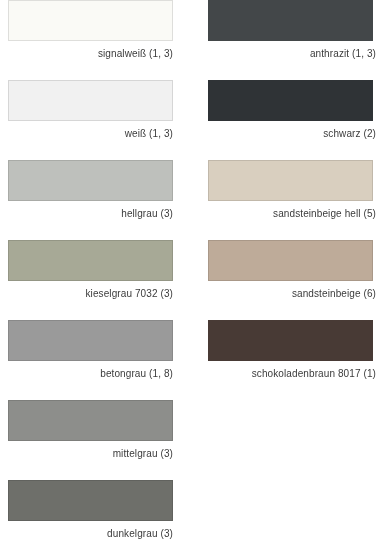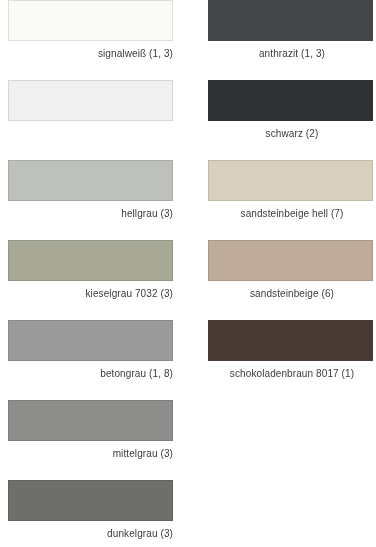--- a/index.html
+++ b/index.html
@@ -53,36 +53,37 @@
     display: block;
     width: 165px;
     margin-top: 7px;
     font-size: 10px;
     line-height: 12px;
     color: #3b3b3b;
     letter-spacing: 0.01em;
     white-space: nowrap;
   }
   .align-right .swatch-label { text-align: right; }
-  .align-left  .swatch-label { text-align: center; }
+  .align-left  .swatch-label { text-align: right; }
 
   
   .column-right .swatch-label { width: 168px; }
 </style>
 </head>
 <body>
 
 <div class="palette">
   <div class="column column-left align-right">
       <div class="swatch-item">
         <span class="swatch-chip" style="background-color: rgb(250, 250, 246);"></span>
         <span class="swatch-label">signalweiß (1, 3)</span>
       </div>
       <div class="swatch-item">
         <span class="swatch-chip" style="background-color: rgb(241, 241, 241);"></span>
+        <span class="swatch-label">weiß (1, 3)</span>
       </div>
       <div class="swatch-item">
         <span class="swatch-chip" style="background-color: rgb(190, 192, 188);"></span>
         <span class="swatch-label">hellgrau (3)</span>
       </div>
       <div class="swatch-item">
         <span class="swatch-chip" style="background-color: rgb(167, 169, 150);"></span>
         <span class="swatch-label">kieselgrau 7032 (3)</span>
       </div>
       <div class="swatch-item">
@@ -102,21 +103,21 @@
       <div class="swatch-item">
         <span class="swatch-chip dark" style="background-color: rgb(67, 71, 73);"></span>
         <span class="swatch-label">anthrazit (1, 3)</span>
       </div>
       <div class="swatch-item">
         <span class="swatch-chip dark" style="background-color: rgb(47, 51, 54);"></span>
         <span class="swatch-label">schwarz (2)</span>
       </div>
       <div class="swatch-item">
         <span class="swatch-chip" style="background-color: rgb(217, 207, 191);"></span>
-        <span class="swatch-label">sandsteinbeige hell (7)</span>
+        <span class="swatch-label">sandsteinbeige hell (5)</span>
       </div>
       <div class="swatch-item">
         <span class="swatch-chip" style="background-color: rgb(190, 171, 153);"></span>
         <span class="swatch-label">sandsteinbeige (6)</span>
       </div>
       <div class="swatch-item">
         <span class="swatch-chip dark" style="background-color: rgb(72, 58, 53);"></span>
         <span class="swatch-label">schokoladenbraun 8017 (1)</span>
       </div>
     </div>

